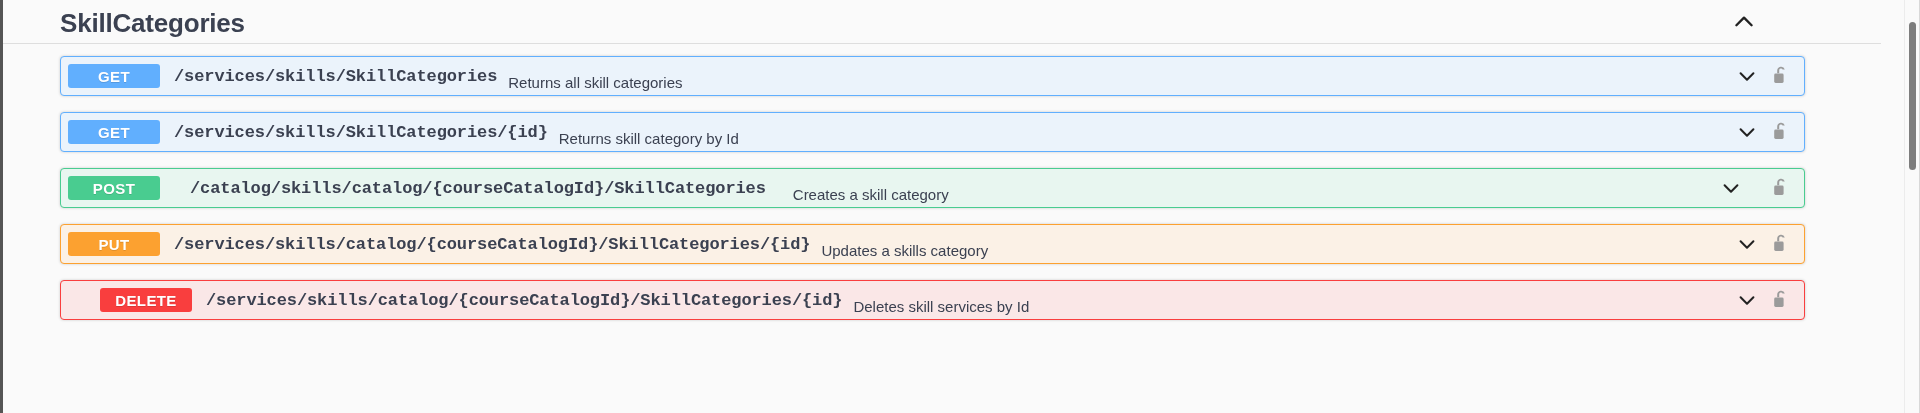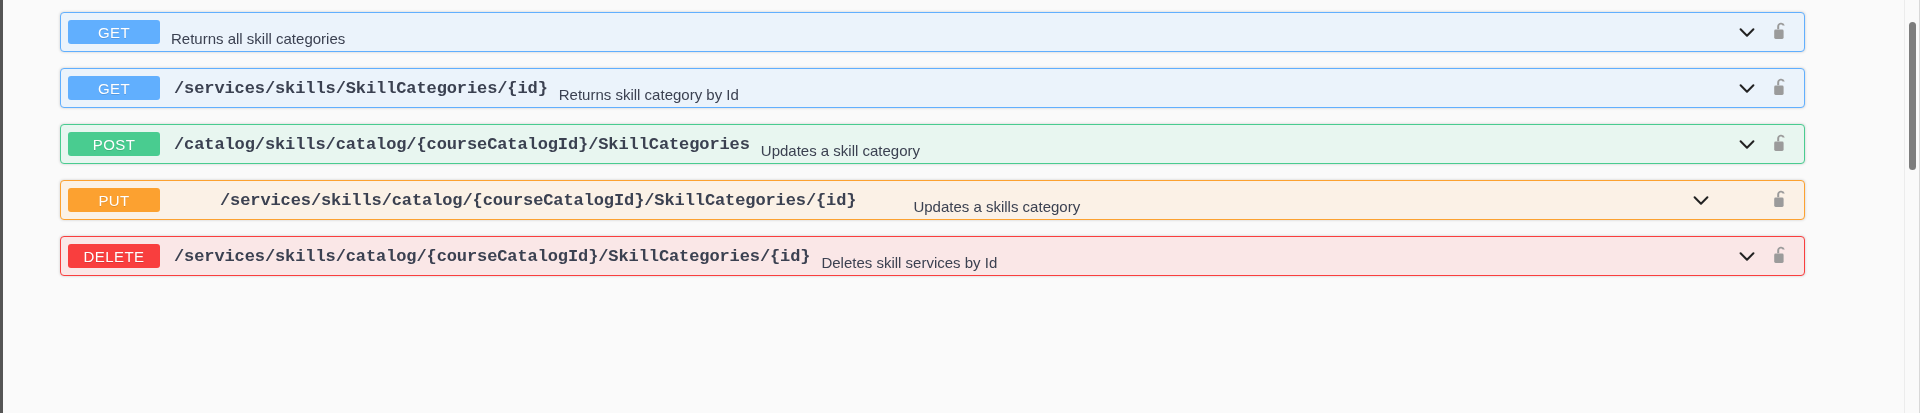--- a/index.html
+++ b/index.html
@@ -73,21 +73,21 @@
   }
 
   .opblock-summary-method {
     width: 92px;
     min-width: 92px;
     height: 24px;
     margin-left: 7px;
     border-radius: 3px;
     color: #fff;
     font-size: 15px;
-    font-weight: normal;
+    font-weight: bold;
     letter-spacing: 0.4px;
     display: flex;
     align-items: center;
     justify-content: center;
     text-shadow: 0 1px 0 rgba(0,0,0,0.12);
     font-family: "Liberation Sans", sans-serif;
   }
 
   .opblock-summary-path {
     margin-left: 14px;
@@ -128,23 +128,23 @@
     cursor: pointer;
   }
 
   
   .m-get    { background: #61affe; }
   .m-post   { background: #49cc90; }
   .m-put    { background: #fca130; }
   .m-delete { background: #f93e3e; }
 
   .blk-get    { background: #ebf3fb; border-color: #61affe; }
-  .blk-post   { background: #e8f6f0; border-color: #49cc90; }
-  .blk-put    { background: #fbf1e6; border-color: #fca130; gap: 46px; }
-  .blk-delete { background: #fae7e7; border-color: #f93e3e; }
+  .blk-post   { background: #e8f6f0; border-color: #49cc90; gap: 16px; }
+  .blk-put    { background: #fbf1e6; border-color: #fca130; }
+  .blk-delete { background: #fae7e7; border-color: #f93e3e; padding-left: 32px; }
 
   
   .fake-scrollbar {
     position: absolute;
     top: 0;
     right: 0;
     width: 15px;
     height: 413px;
     background: #fafafa;
     border-left: 1px solid #ececec;
@@ -159,25 +159,35 @@
     border-radius: 4px;
   }
 </style>
 </head>
 <body>
 
 <div class="swagger-root">
 
   <div class="opblock-tag-section">
 
+    <div class="opblock-tag">
+      <span class="tag-title">SkillCategories</span>
+      <span class="tag-spacer"></span>
+      <span class="tag-chevron">
+        <svg width="26" height="26" viewBox="0 0 24 24" fill="none" stroke="#222222" stroke-width="2.2" stroke-linecap="round" stroke-linejoin="round">
+          <polyline points="5 15 12 8 19 15"></polyline>
+        </svg>
+      </span>
+    </div>
 
     <div class="ops-wrap">
 
       <div class="opblock blk-get shadowed">
         <span class="opblock-summary-method m-get">GET</span>
+        <span class="opblock-summary-path">/services/skills/SkillCategories</span>
         <span class="opblock-summary-description">Returns all skill categories</span>
         <span class="summary-spacer"></span>
         <span class="arrow-btn">
           <svg width="22" height="22" viewBox="0 0 24 24" fill="none" stroke="#222222" stroke-width="2.2" stroke-linecap="round" stroke-linejoin="round">
             <polyline points="5 9 12 16 19 9"></polyline>
           </svg>
         </span>
         <span class="authorization-btn">
           <svg width="20" height="22" viewBox="0 0 20 22" fill="#9b9b9b">
             <path d="M6.2 8.2V5.6a3.9 3.9 0 0 1 7.6-1.1h-2.2a1.8 1.8 0 0 0-3.4.9v2.8H6.2z"></path>
@@ -200,21 +210,21 @@
           <svg width="20" height="22" viewBox="0 0 20 22" fill="#9b9b9b">
             <path d="M6.2 8.2V5.6a3.9 3.9 0 0 1 7.6-1.1h-2.2a1.8 1.8 0 0 0-3.4.9v2.8H6.2z"></path>
             <rect x="3.2" y="8.6" width="9.4" height="9.4" rx="1.4"></rect>
           </svg>
         </span>
       </div>
 
       <div class="opblock blk-post shadowed">
         <span class="opblock-summary-method m-post">POST</span>
         <span class="opblock-summary-path">/catalog/skills/catalog/{courseCatalogId}/SkillCategories</span>
-        <span class="opblock-summary-description">Updates a skill category</span>
+        <span class="opblock-summary-description">Creates a skill category</span>
         <span class="summary-spacer"></span>
         <span class="arrow-btn">
           <svg width="22" height="22" viewBox="0 0 24 24" fill="none" stroke="#222222" stroke-width="2.2" stroke-linecap="round" stroke-linejoin="round">
             <polyline points="5 9 12 16 19 9"></polyline>
           </svg>
         </span>
         <span class="authorization-btn">
           <svg width="20" height="22" viewBox="0 0 20 22" fill="#9b9b9b">
             <path d="M6.2 8.2V5.6a3.9 3.9 0 0 1 7.6-1.1h-2.2a1.8 1.8 0 0 0-3.4.9v2.8H6.2z"></path>
             <rect x="3.2" y="8.6" width="9.4" height="9.4" rx="1.4"></rect>

